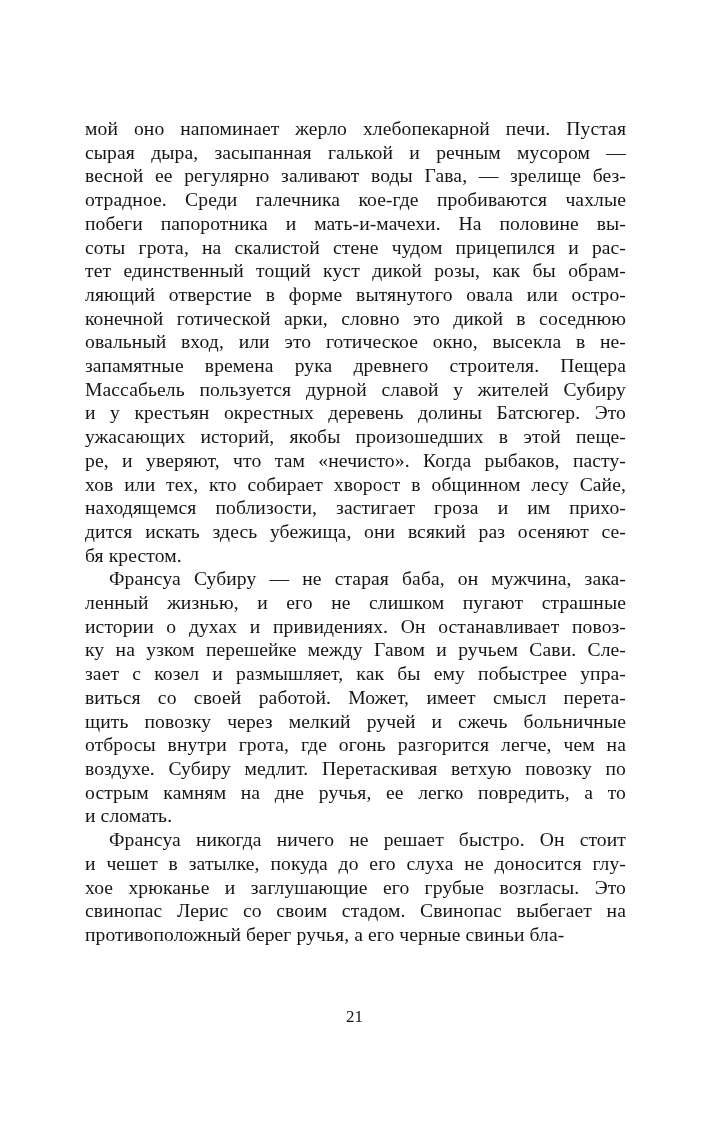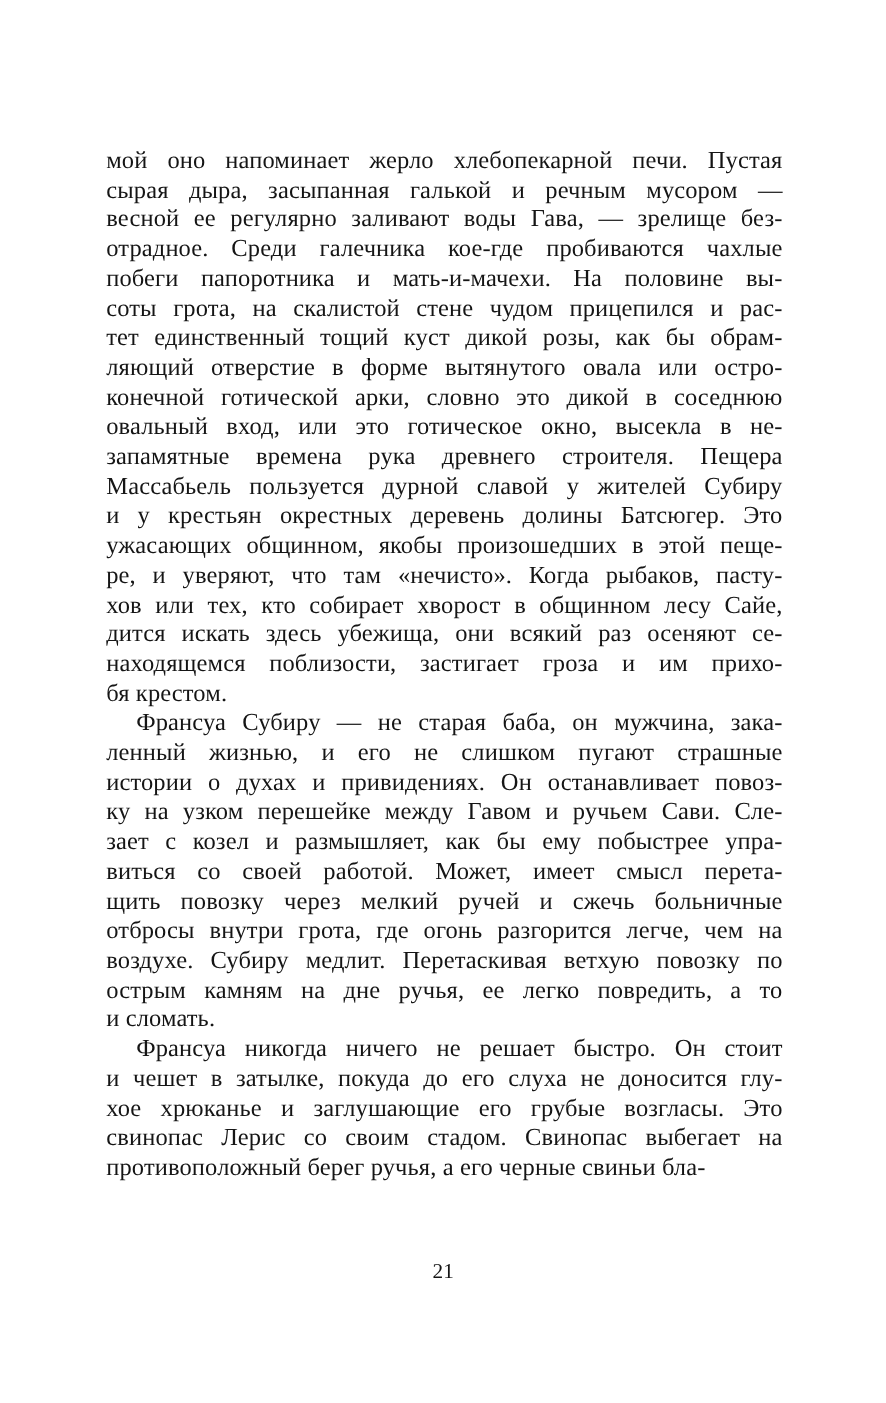--- a/index.html
+++ b/index.html
@@ -65,25 +65,25 @@
         <div class="line">отрадное. Среди галечника кое-где пробиваются чахлые</div>
         <div class="line">побеги папоротника и мать-и-мачехи. На половине вы-</div>
         <div class="line">соты грота, на скалистой стене чудом прицепился и рас-</div>
         <div class="line">тет единственный тощий куст дикой розы, как бы обрам-</div>
         <div class="line">ляющий отверстие в форме вытянутого овала или остро-</div>
         <div class="line">конечной готической арки, словно это дикой в соседнюю</div>
         <div class="line">овальный вход, или это готическое окно, высекла в не-</div>
         <div class="line">запамятные времена рука древнего строителя. Пещера</div>
         <div class="line">Массабьель пользуется дурной славой у жителей Субиру</div>
         <div class="line">и у крестьян окрестных деревень долины Батсюгер. Это</div>
-        <div class="line">ужасающих общинном, якобы произошедших в этой пеще-</div>
+        <div class="line">ужасающих историй, якобы произошедших в этой пеще-</div>
         <div class="line">ре, и уверяют, что там «нечисто». Когда рыбаков, пасту-</div>
         <div class="line">хов или тех, кто собирает хворост в общинном лесу Сайе,</div>
+        <div class="line">находящемся поблизости, застигает гроза и им прихо-</div>
         <div class="line">дится искать здесь убежища, они всякий раз осеняют се-</div>
-        <div class="line">находящемся поблизости, застигает гроза и им прихо-</div>
         <div class="line last">бя крестом.</div>
       </div>
       <div class="paragraph indent">
         <div class="line">Франсуа Субиру — не старая баба, он мужчина, зака-</div>
         <div class="line">ленный жизнью, и его не слишком пугают страшные</div>
         <div class="line">истории о духах и привидениях. Он останавливает повоз-</div>
         <div class="line">ку на узком перешейке между Гавом и ручьем Сави. Сле-</div>
         <div class="line">зает с козел и размышляет, как бы ему побыстрее упра-</div>
         <div class="line">виться со своей работой. Может, имеет смысл перета-</div>
         <div class="line">щить повозку через мелкий ручей и сжечь больничные</div>

